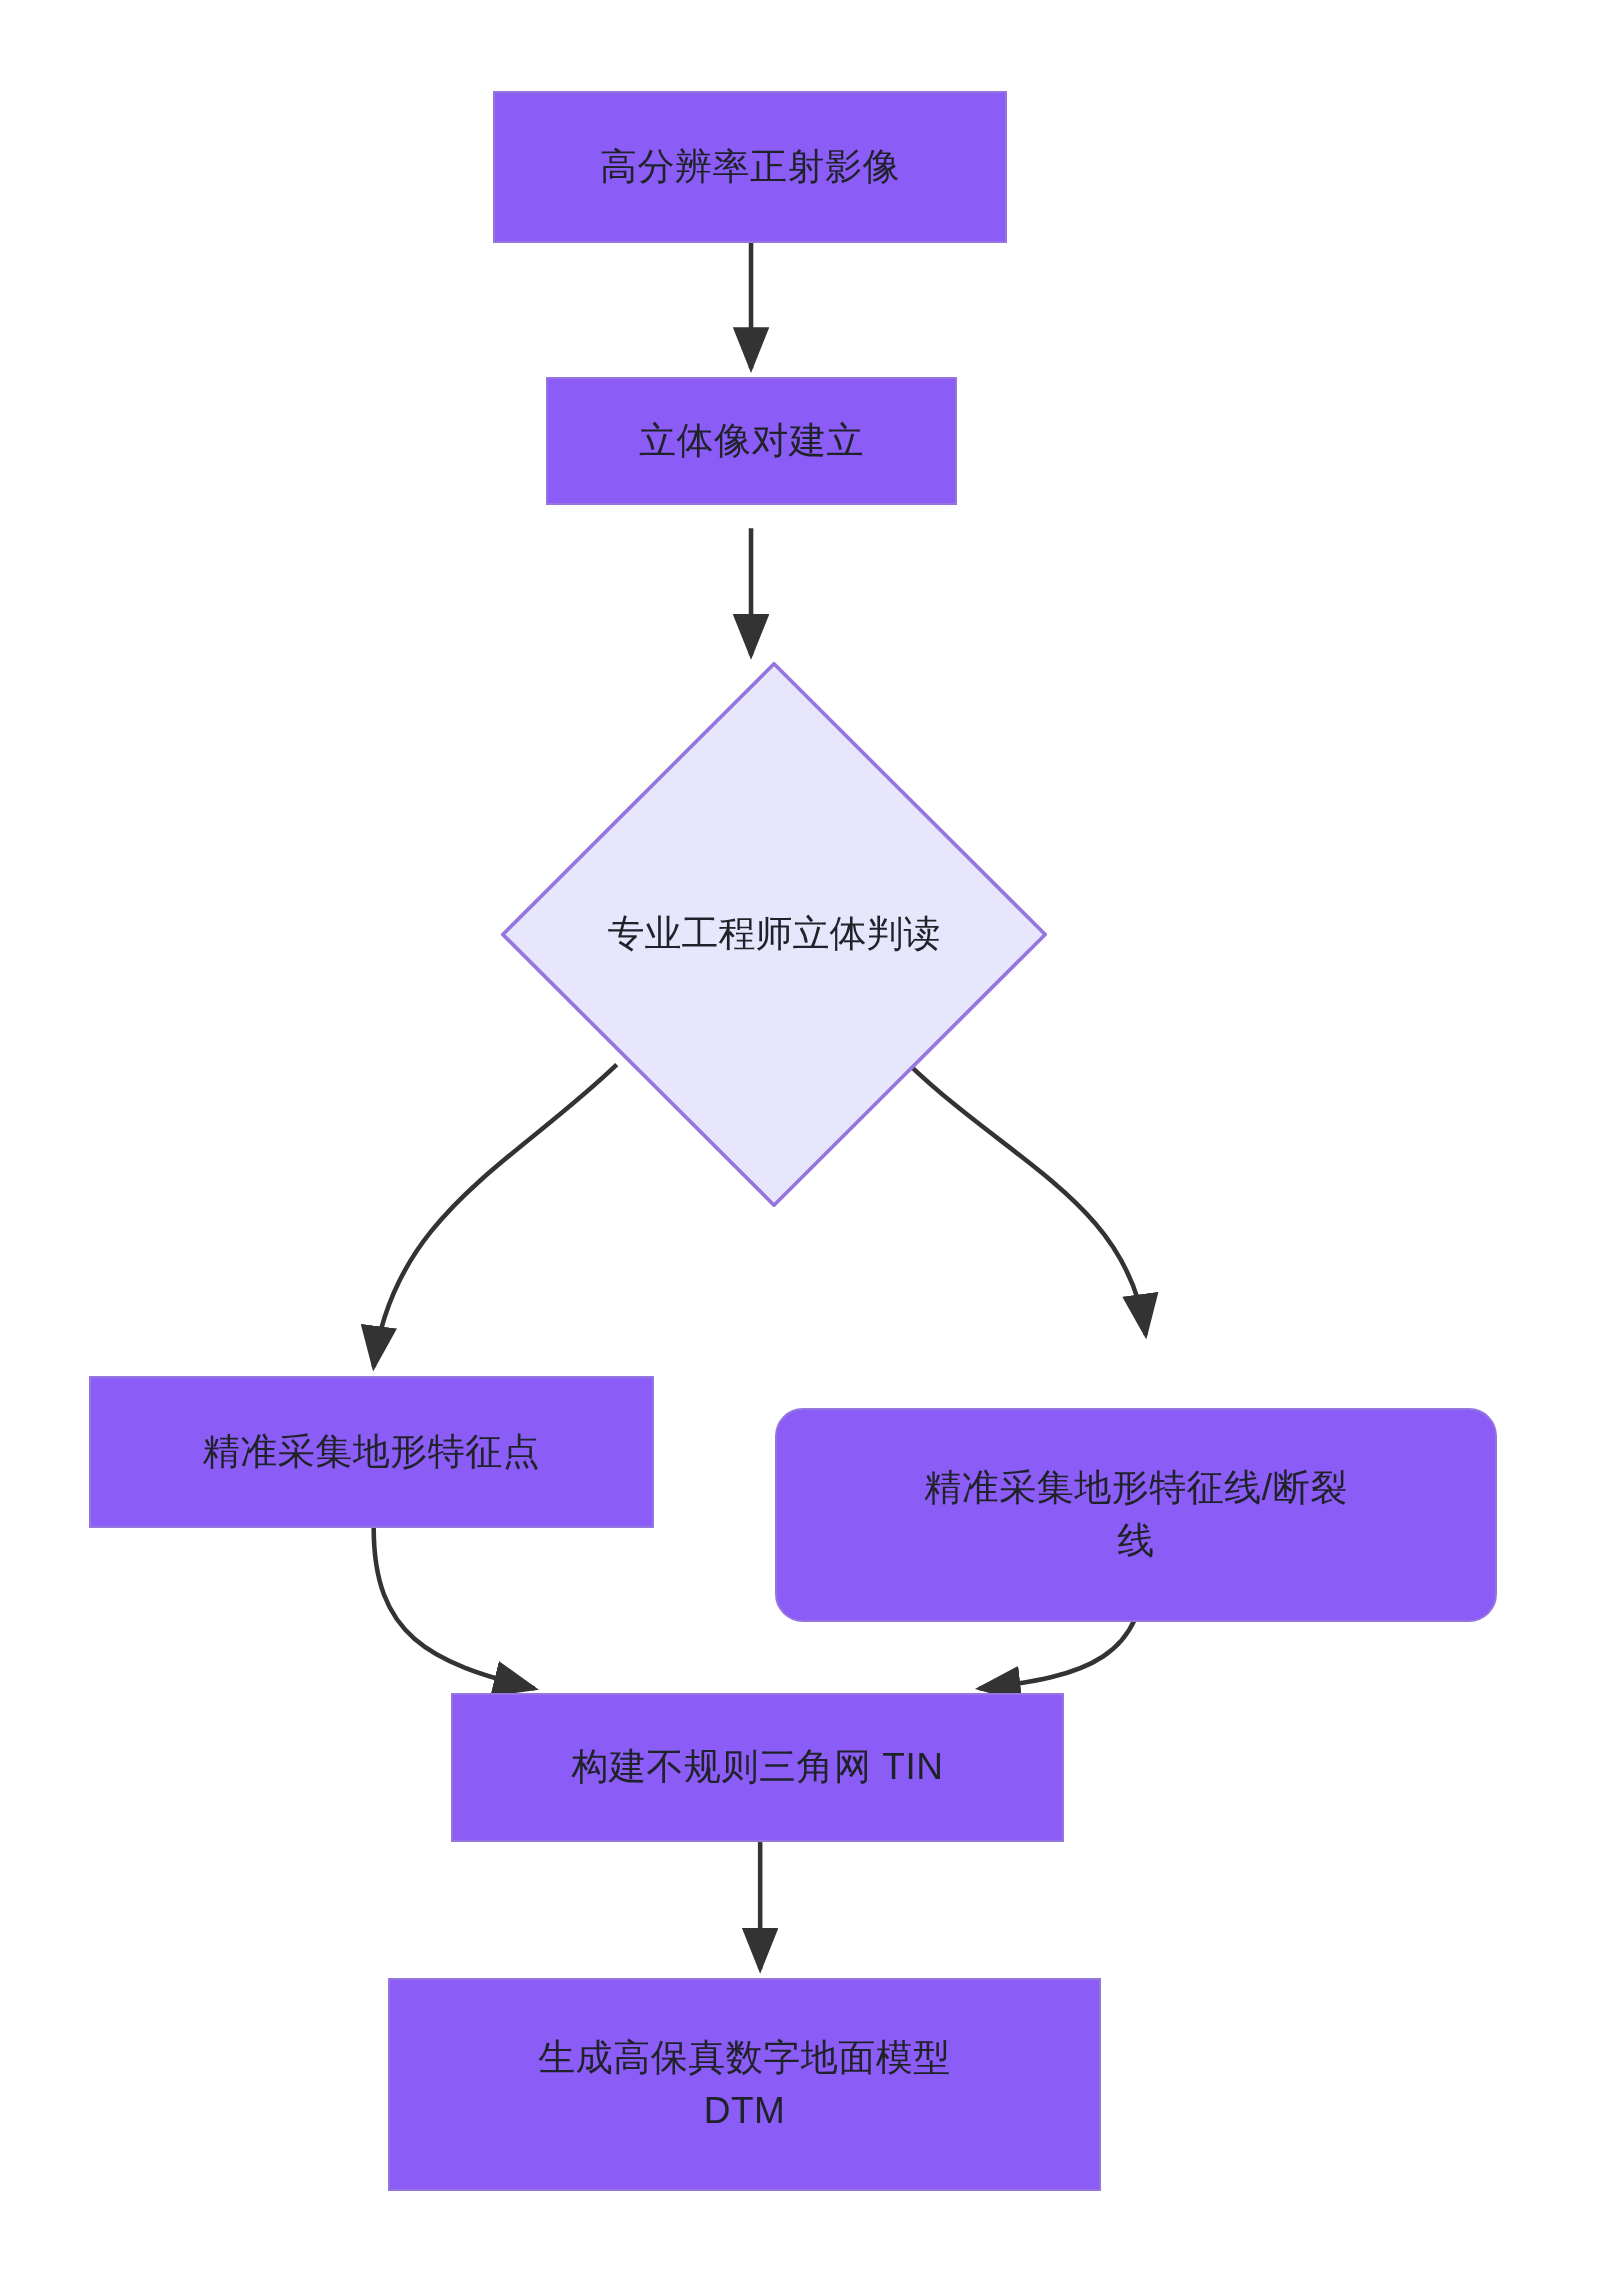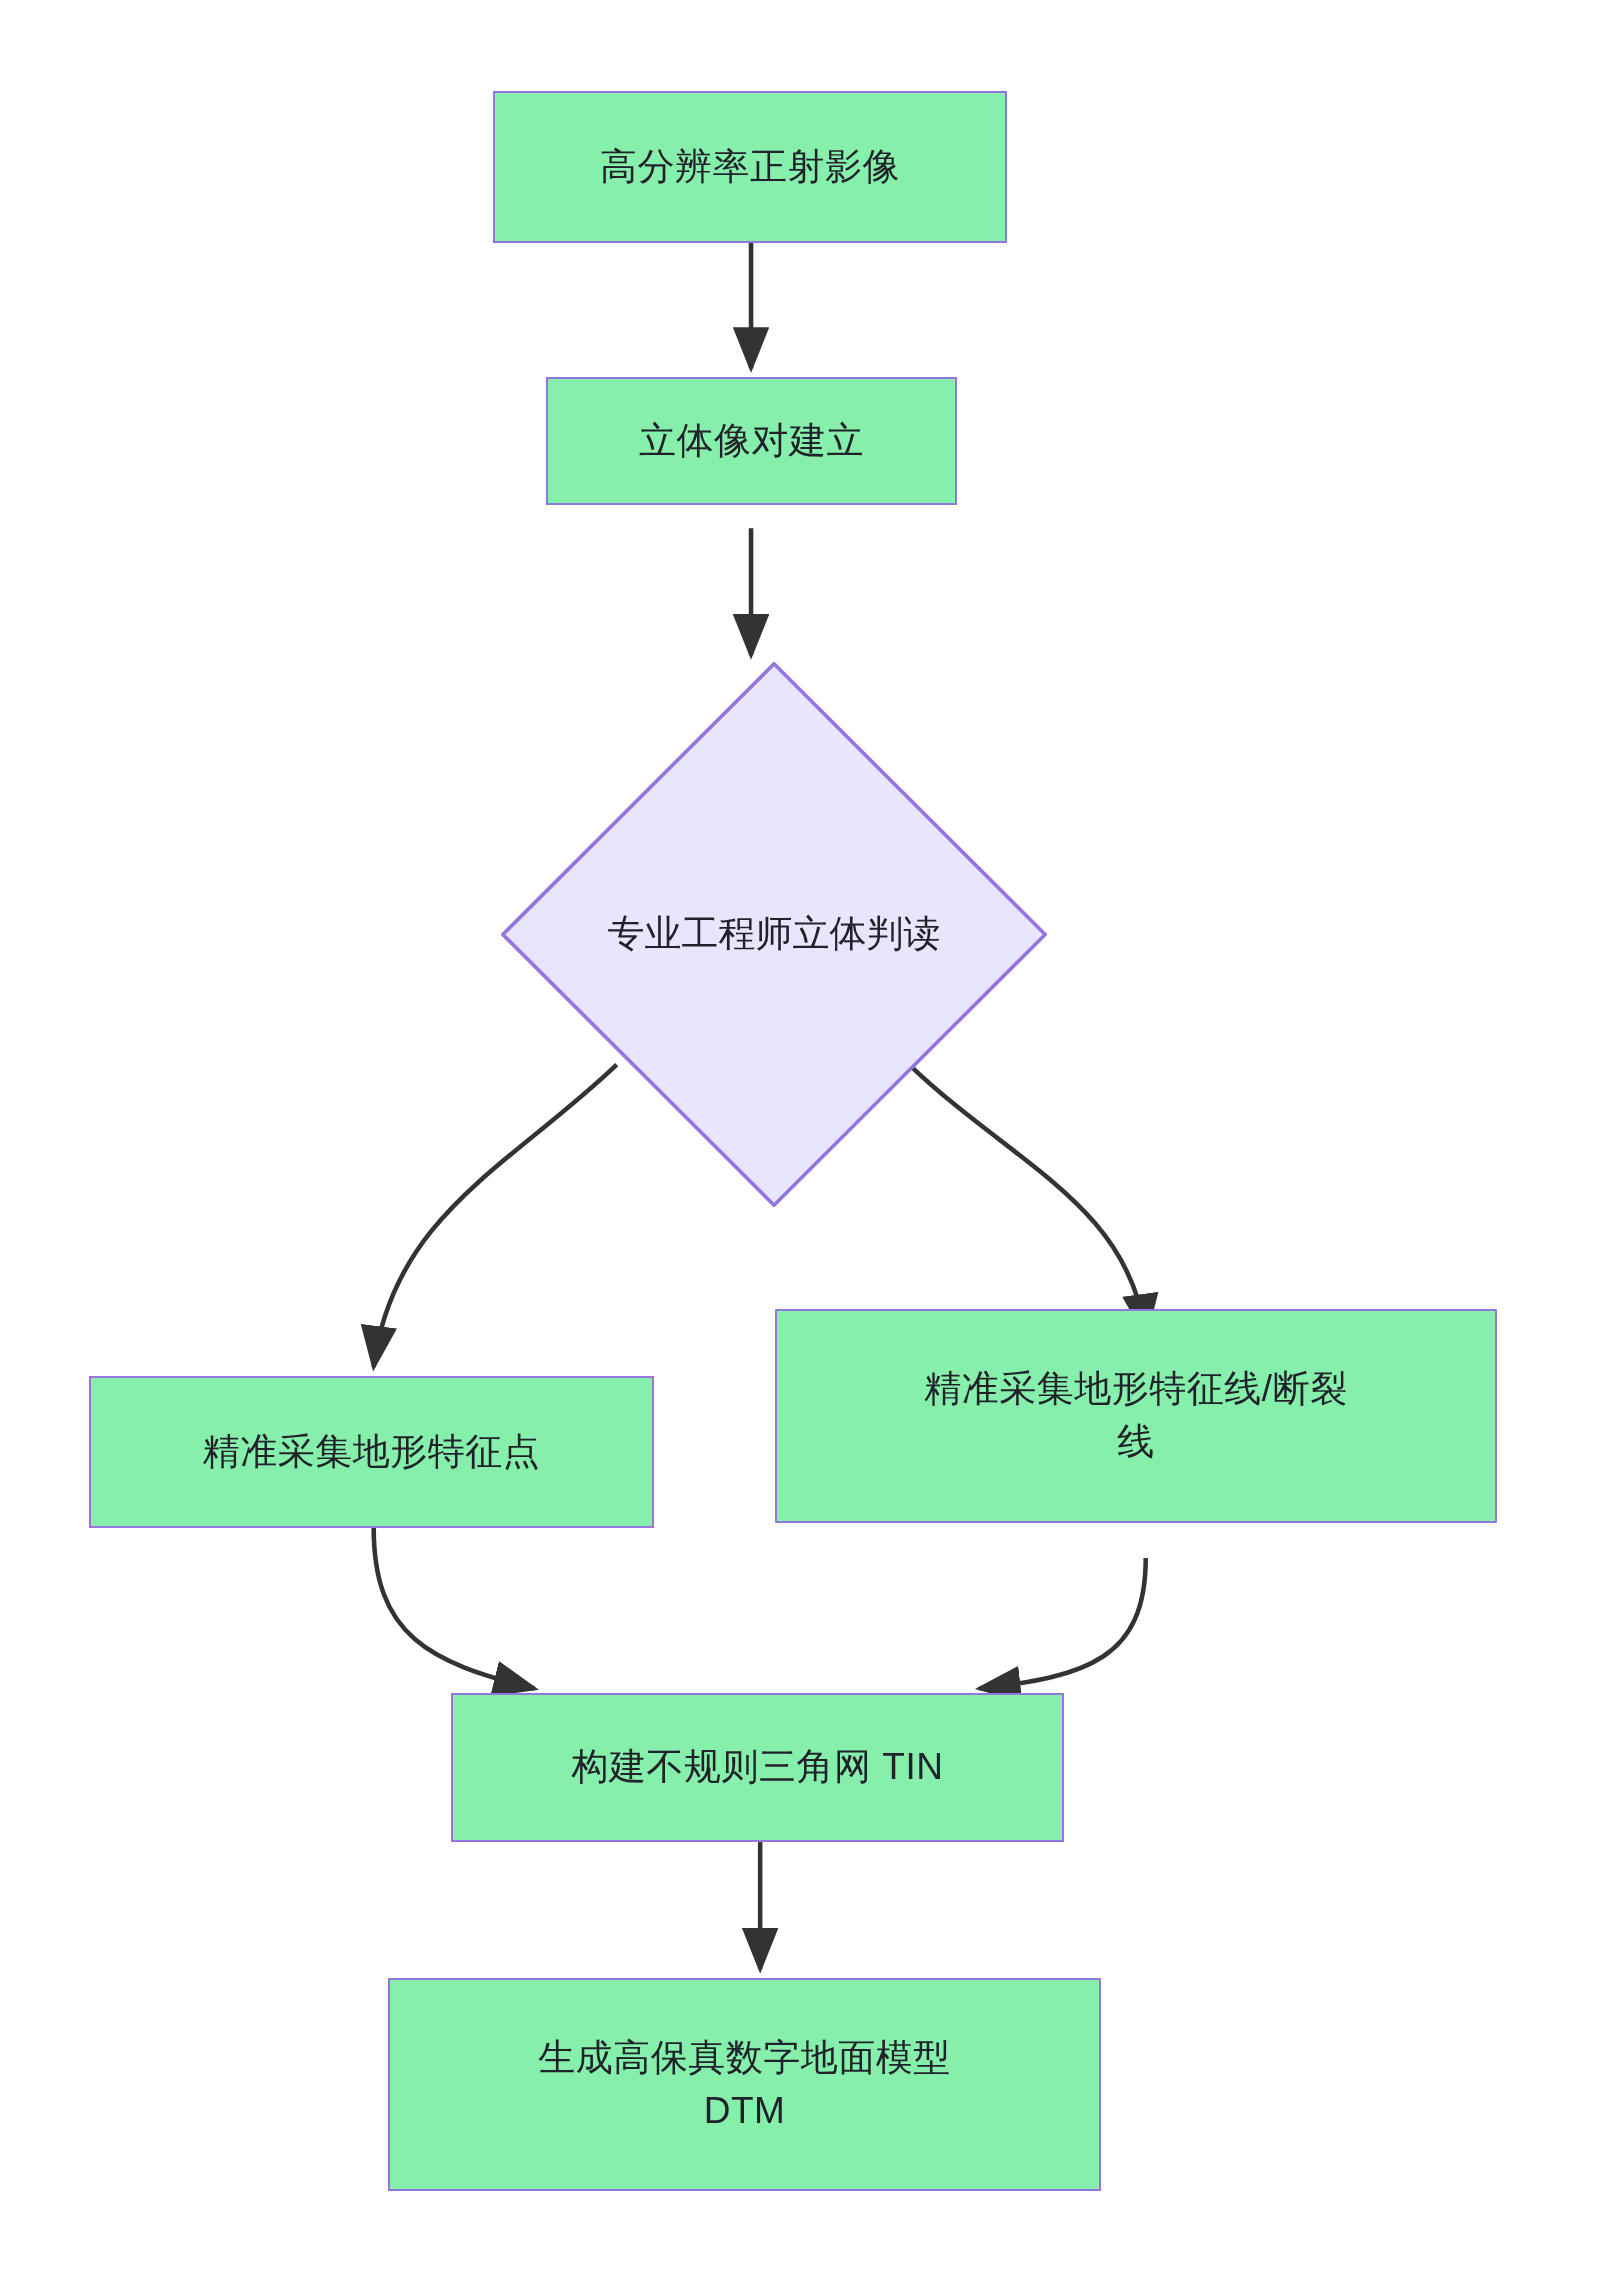--- a/index.html
+++ b/index.html
@@ -21,21 +21,21 @@
     position: absolute;
     left: 0;
     top: 0;
     width: 1598px;
     height: 2289px;
     pointer-events: none;
   }
   .node {
     position: absolute;
     box-sizing: border-box;
-    background: #86efac;
+    background: #8b5cf6;
     border: 2.7px solid #9575de;
     display: flex;
     align-items: center;
     justify-content: center;
     text-align: center;
     color: #1f2229;
     font-size: 37px;
     line-height: 1.42;
     letter-spacing: 0.5px;
   }
@@ -109,21 +109,21 @@
     <svg class="diamond-shape" viewBox="0 0 598 596" preserveAspectRatio="none">
       <polygon points="299,2 596,298 299,594 2,298" fill="#e8e6fc" stroke="#9575de" stroke-width="4"></polygon>
     </svg>
     <span class="diamond-label">专业工程师立体判读</span>
   </div>
 
   <div class="node" style="left:89px; top:1376px; width:565px; height:152px;text-align:right;">
     <span class="node-label">精准采集地形特征点</span>
   </div>
 
-  <div class="node" style="left:775px; top:1309px; width:722px; height:214px;">
+  <div class="node" style="left:775px; top:1408px; width:722px; height:214px;border-radius:28px;">
     <span class="node-label">精准采集地形特征线/断裂
 线</span>
   </div>
 
   <div class="node" style="left:451px; top:1693px; width:613px; height:149px;">
     <span class="node-label">构建不规则三角网 TIN</span>
   </div>
 
   <div class="node" style="left:388px; top:1978px; width:713px; height:213px;">
     <span class="node-label">生成高保真数字地面模型

